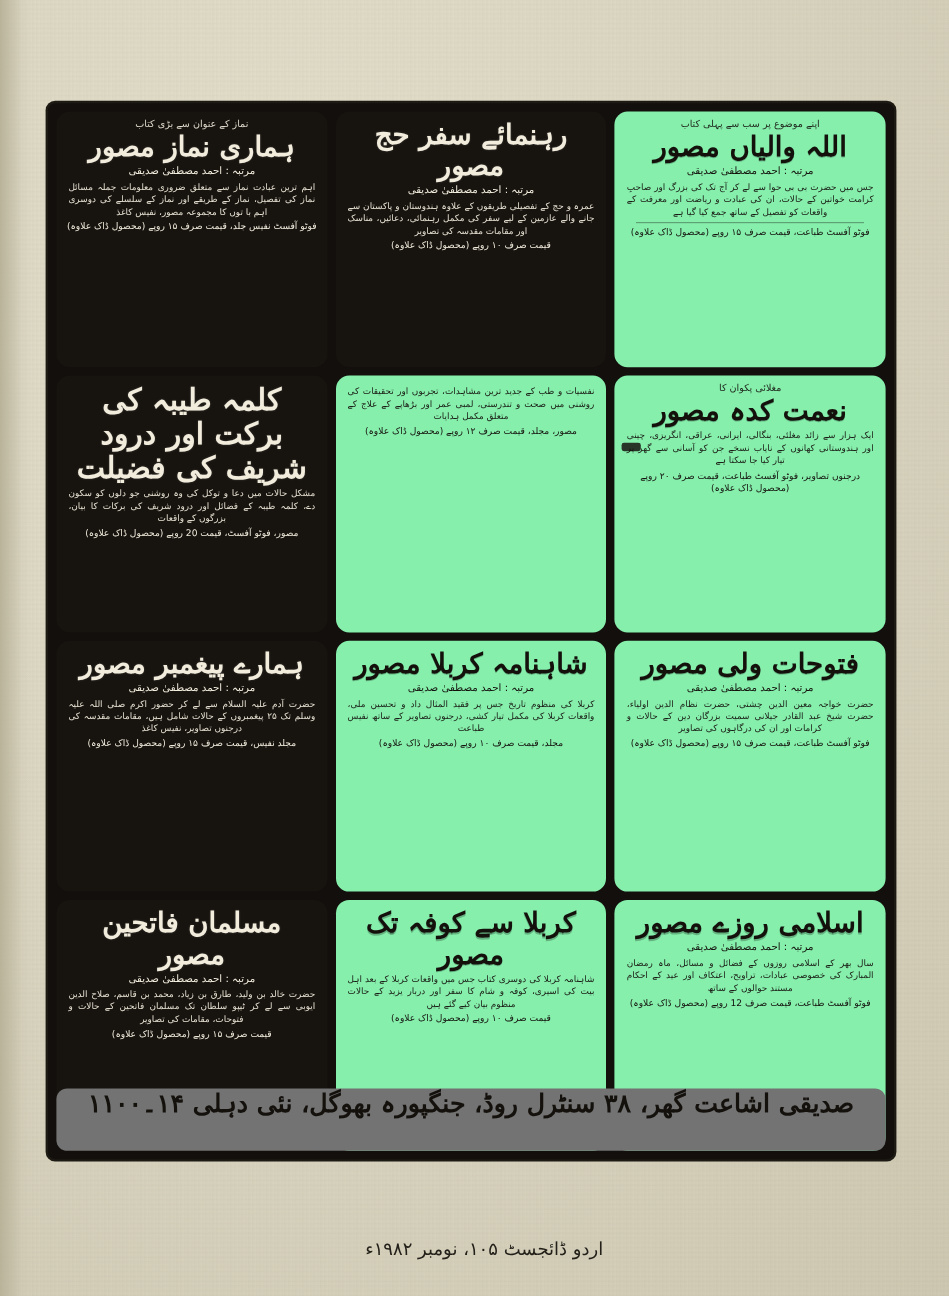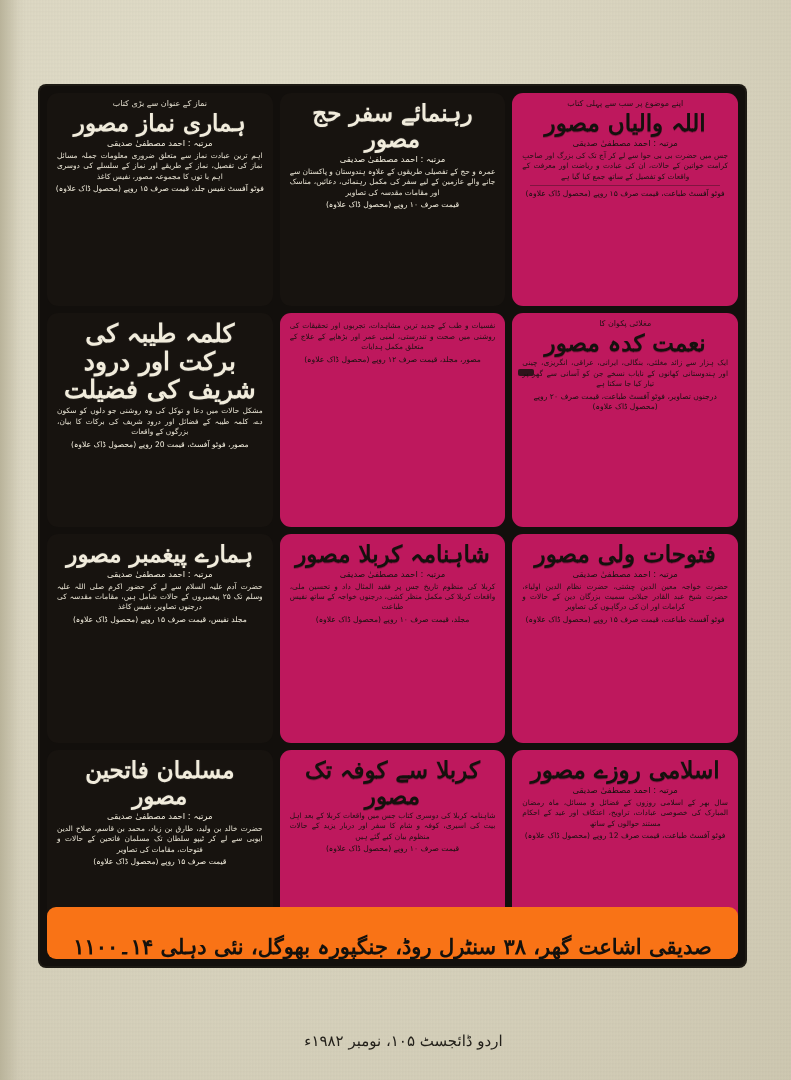--- a/index.html
+++ b/index.html
@@ -45,21 +45,21 @@
 
   .grid{
     position:absolute;inset:7px;
     display:grid;
     grid-template-columns:1fr 1fr 1fr;
     grid-template-rows:1.02fr 1.02fr 1fr 1fr;
     gap:7px;
   }
 
   .cell{
-    background:#be185d;
+    background:#86efac;
     border-radius:11px;
     position:relative;
     overflow:hidden;
     padding:6px 8px 8px 8px;
     box-sizing:border-box;
     color:#14110d;
     direction:rtl;
     text-align:center;
   }
   .cell.inv{
@@ -112,23 +112,23 @@
   }
   
   .smudge{
     position:absolute;left:6px;top:56px;width:16px;height:7px;background:#17130f;border-radius:2px;opacity:.85;
   }
 
   .footer-bar{
     position:absolute;
     left:7px;right:7px;bottom:7px;
     height:52px;
-    background:#f97316;
+    background:#737373;
     border-radius:9px;
-    display:flex;align-items:flex-end;justify-content:center;
+    display:flex;align-items:flex-start;justify-content:center;
     direction:rtl;
     color:#14110d;
   }
   .footer-bar .ftxt{
     font-family:"DejaVu Serif", serif;
     font-weight:bold;
     font-size:21px;
     letter-spacing:.6px;
     white-space:nowrap;
   }
@@ -207,21 +207,21 @@
       <div class="cell inv">
         <div class="title big urdu">ہمارے پیغمبر مصور</div>
         <div class="author urdu">مرتبہ : احمد مصطفیٰ صدیقی</div>
         <div class="body urdu">حضرت آدم علیہ السلام سے لے کر حضور اکرم صلی اللہ علیہ وسلم تک ۲۵ پیغمبروں کے حالات شامل ہیں، مقامات مقدسہ کی درجنوں تصاویر، نفیس کاغذ</div>
         <div class="price urdu">مجلد نفیس، قیمت صرف ۱۵ روپے (محصول ڈاک علاوہ)</div>
       </div>
 
       <div class="cell">
         <div class="title big urdu">شاہنامہ کربلا مصور</div>
         <div class="author urdu">مرتبہ : احمد مصطفیٰ صدیقی</div>
-        <div class="body urdu">کربلا کی منظوم تاریخ جس پر فقید المثال داد و تحسین ملی، واقعات کربلا کی مکمل منظر کشی، درجنوں خواجہ کے ساتھ نفیس طباعت</div>
+        <div class="body urdu">کربلا کی منظوم تاریخ جس پر فقید المثال داد و تحسین ملی، واقعات کربلا کی مکمل تیار کشی، درجنوں تصاویر کے ساتھ نفیس طباعت</div>
         <div class="price urdu">مجلد، قیمت صرف ۱۰ روپے (محصول ڈاک علاوہ)</div>
       </div>
 
       <div class="cell">
         <div class="title big urdu">فتوحات ولی مصور</div>
         <div class="author urdu">مرتبہ : احمد مصطفیٰ صدیقی</div>
         <div class="body urdu">حضرت خواجہ معین الدین چشتی، حضرت نظام الدین اولیاء، حضرت شیخ عبد القادر جیلانی سمیت بزرگان دین کے حالات و کرامات اور ان کی درگاہوں کی تصاویر</div>
         <div class="price urdu">فوٹو آفسٹ طباعت، قیمت صرف ۱۵ روپے (محصول ڈاک علاوہ)</div>
       </div>
 

